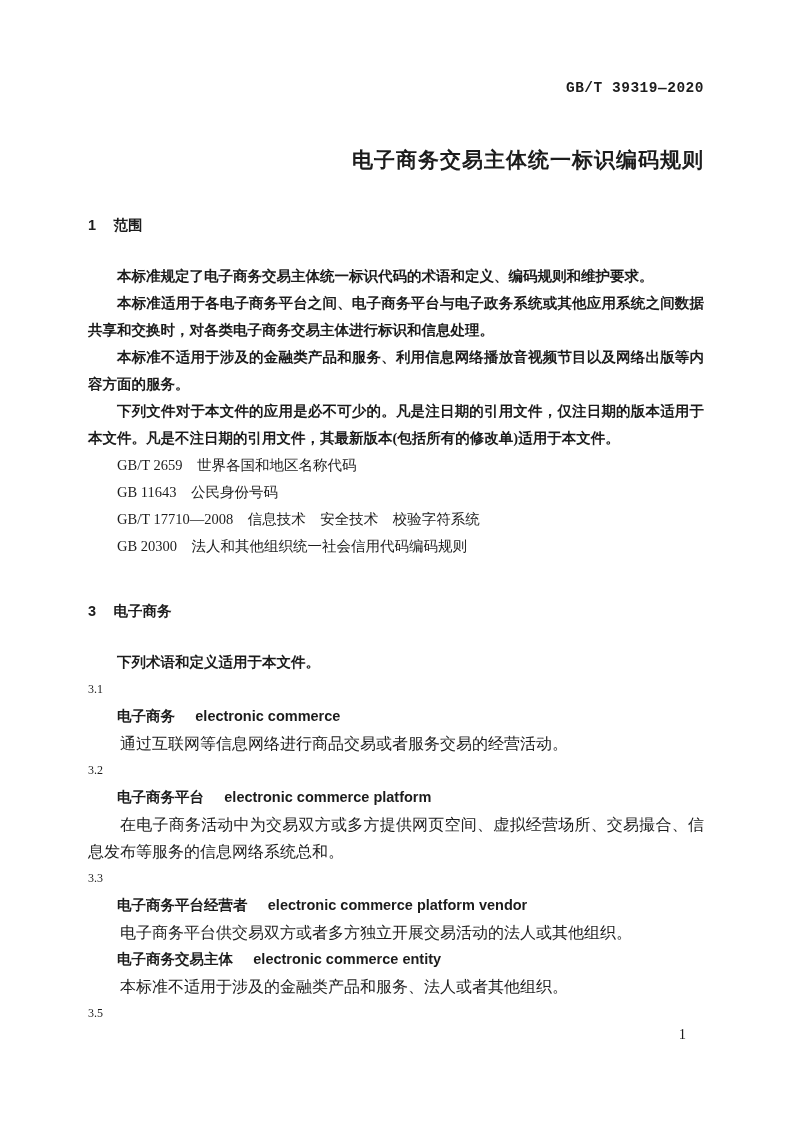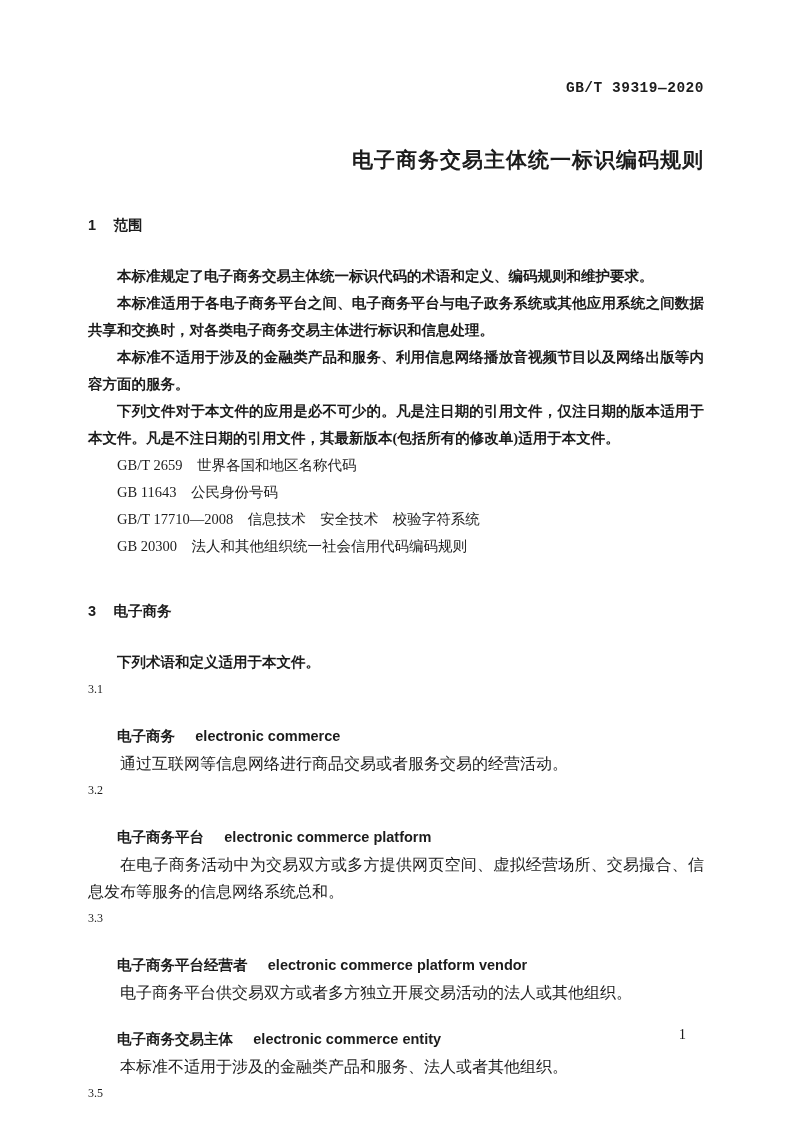--- a/index.html
+++ b/index.html
@@ -65,21 +65,20 @@
   .term-number {
     font-size: 12px;
     line-height: 27px;
   }
   .term-title {
     font-family: "Liberation Sans", "DejaVu Sans", sans-serif;
     font-weight: bold;
     font-size: 14.5px;
     line-height: 27px;
     padding-left: 2em;
-    margin-top: 20px;
   }
   .term-title .term-en {
     margin-left: 1.4em;
   }
   p.term-def {
     margin: 0;
     font-size: 16px;
     line-height: 27px;
     text-indent: 2em;
     text-align: justify;

